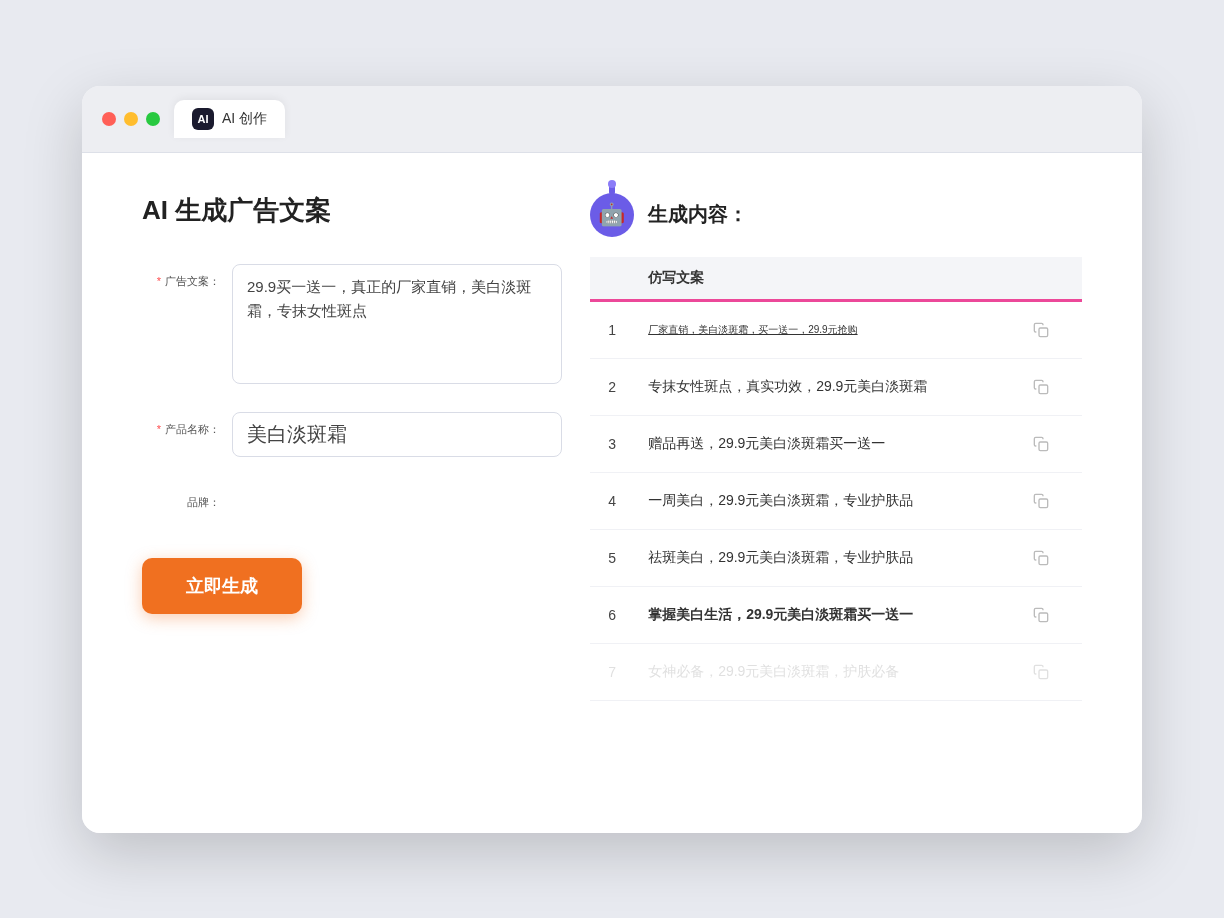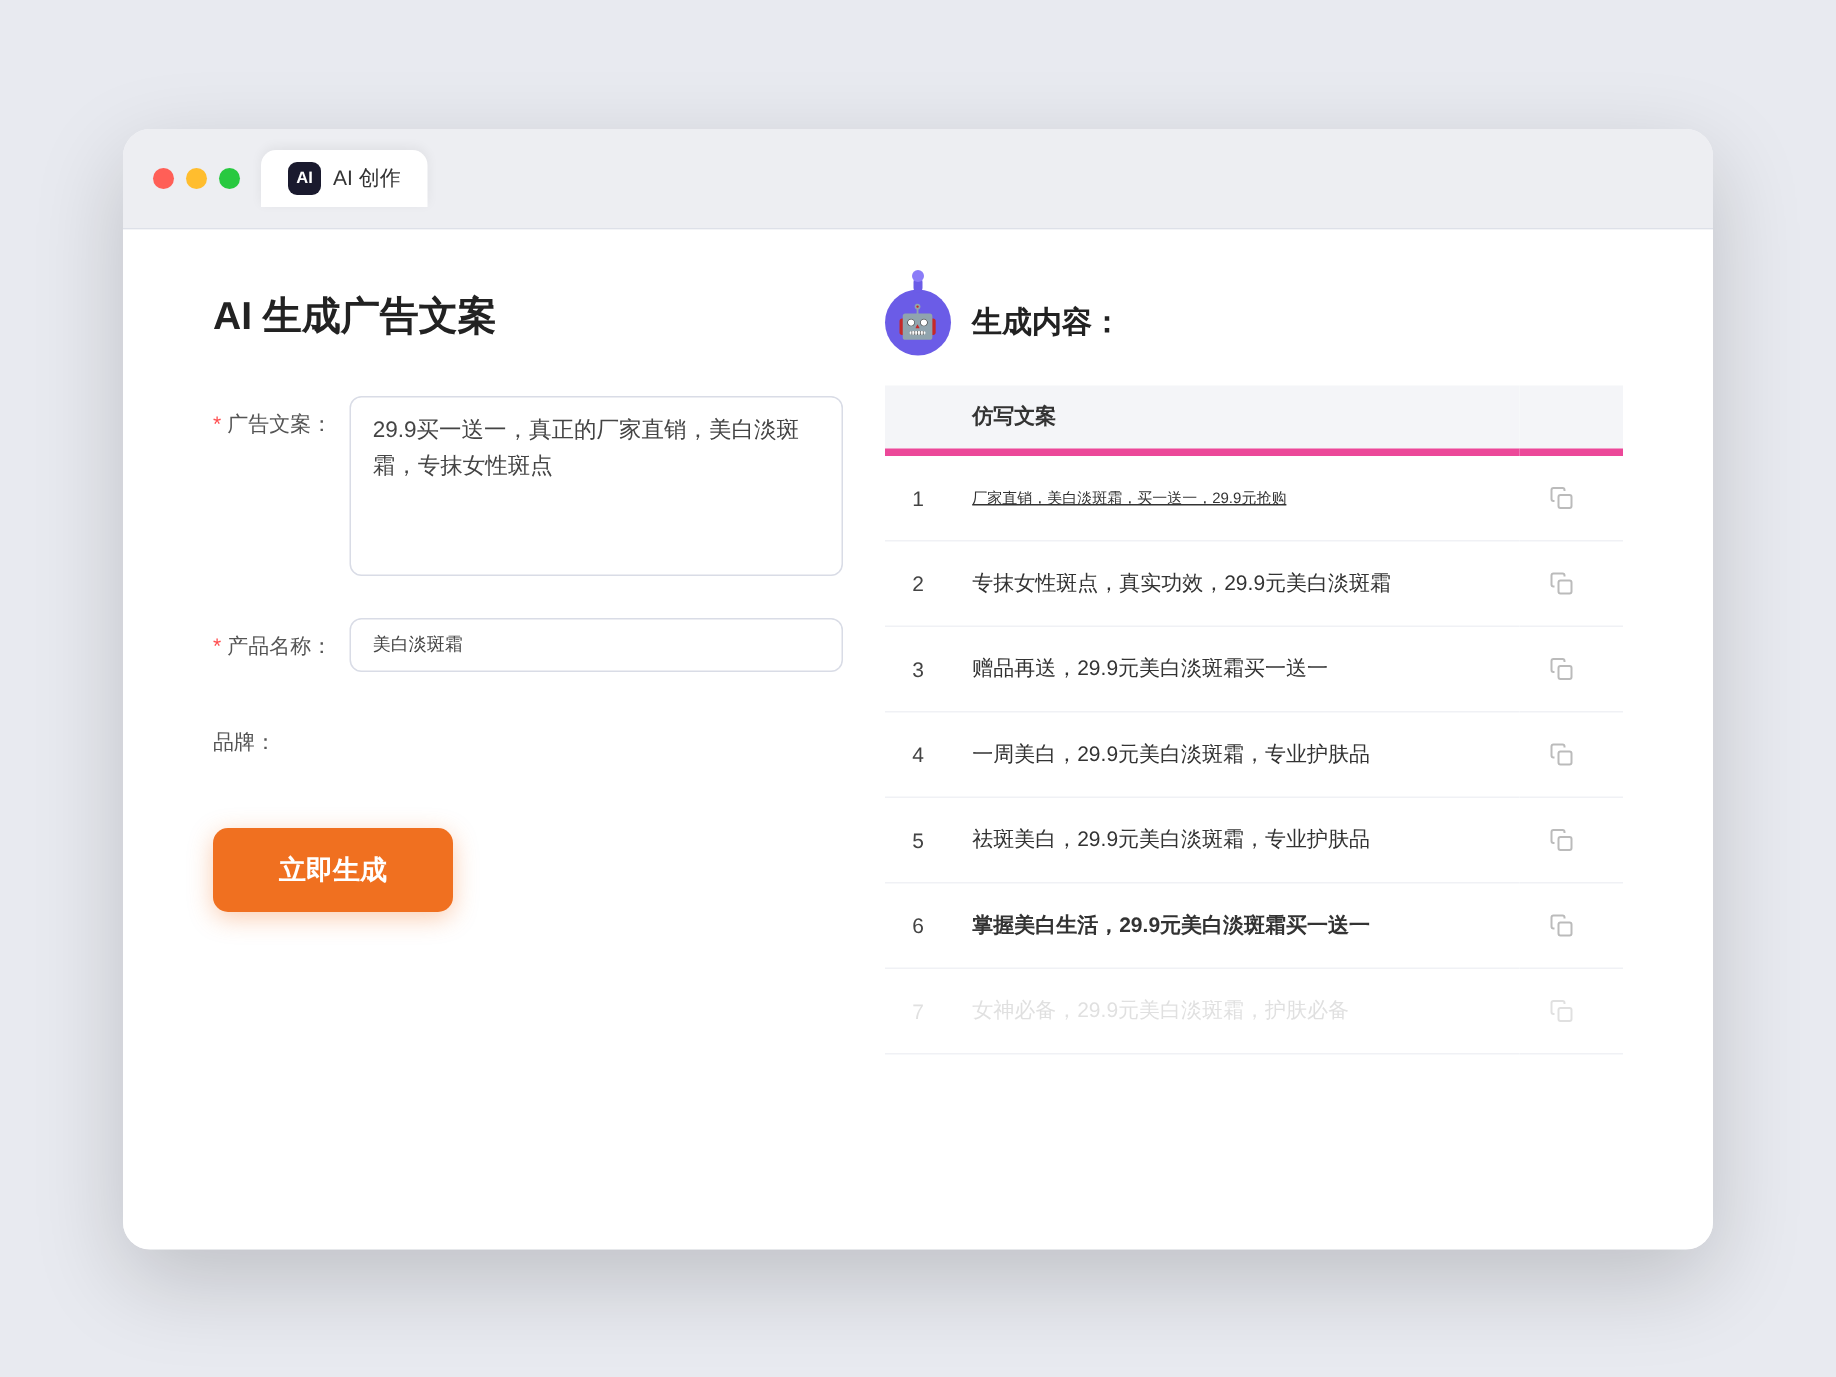--- a/index.html
+++ b/index.html
@@ -95,24 +95,25 @@
       margin-bottom: 36px;
     }
 
     .form-row {
       display: flex;
       align-items: flex-start;
       margin-bottom: 28px;
     }
 
     .form-label {
-      font-size: 14px;
+      font-size: 11px;
       color: #555;
       min-width: 90px;
       padding-top: 10px;
+      text-align: right;
       padding-right: 12px;
     }
 
     .required-mark {
       color: #ff4d4f;
       margin-right: 4px;
     }
 
     .form-textarea {
       flex: 1;
@@ -127,21 +128,21 @@
       outline: none;
       line-height: 1.6;
       background: #fff;
     }
 
     .form-input {
       flex: 1;
       border: 1.5px solid #d9dce6;
       border-radius: 8px;
       padding: 10px 14px;
-      font-size: 12px;
+      font-size: 20px;
       color: #444;
       font-family: inherit;
       outline: none;
       background: #fff;
     }
 
     .generate-btn {
       margin-top: 20px;
       background: #f07020;
       color: #fff;
@@ -217,21 +218,21 @@
       border-collapse: collapse;
     }
 
     .results-table th {
       text-align: left;
       font-size: 14px;
       font-weight: 600;
       color: #333;
       padding: 12px 14px;
       background: #f4f5f8;
-      border-bottom: 5px solid #ec4899;
+      border-bottom: 3px solid #ec4899;
     }
 
     .results-table td {
       padding: 14px 14px;
       font-size: 14px;
       color: #444;
       border-bottom: 1px solid #f0f1f5;
       vertical-align: middle;
     }
 

